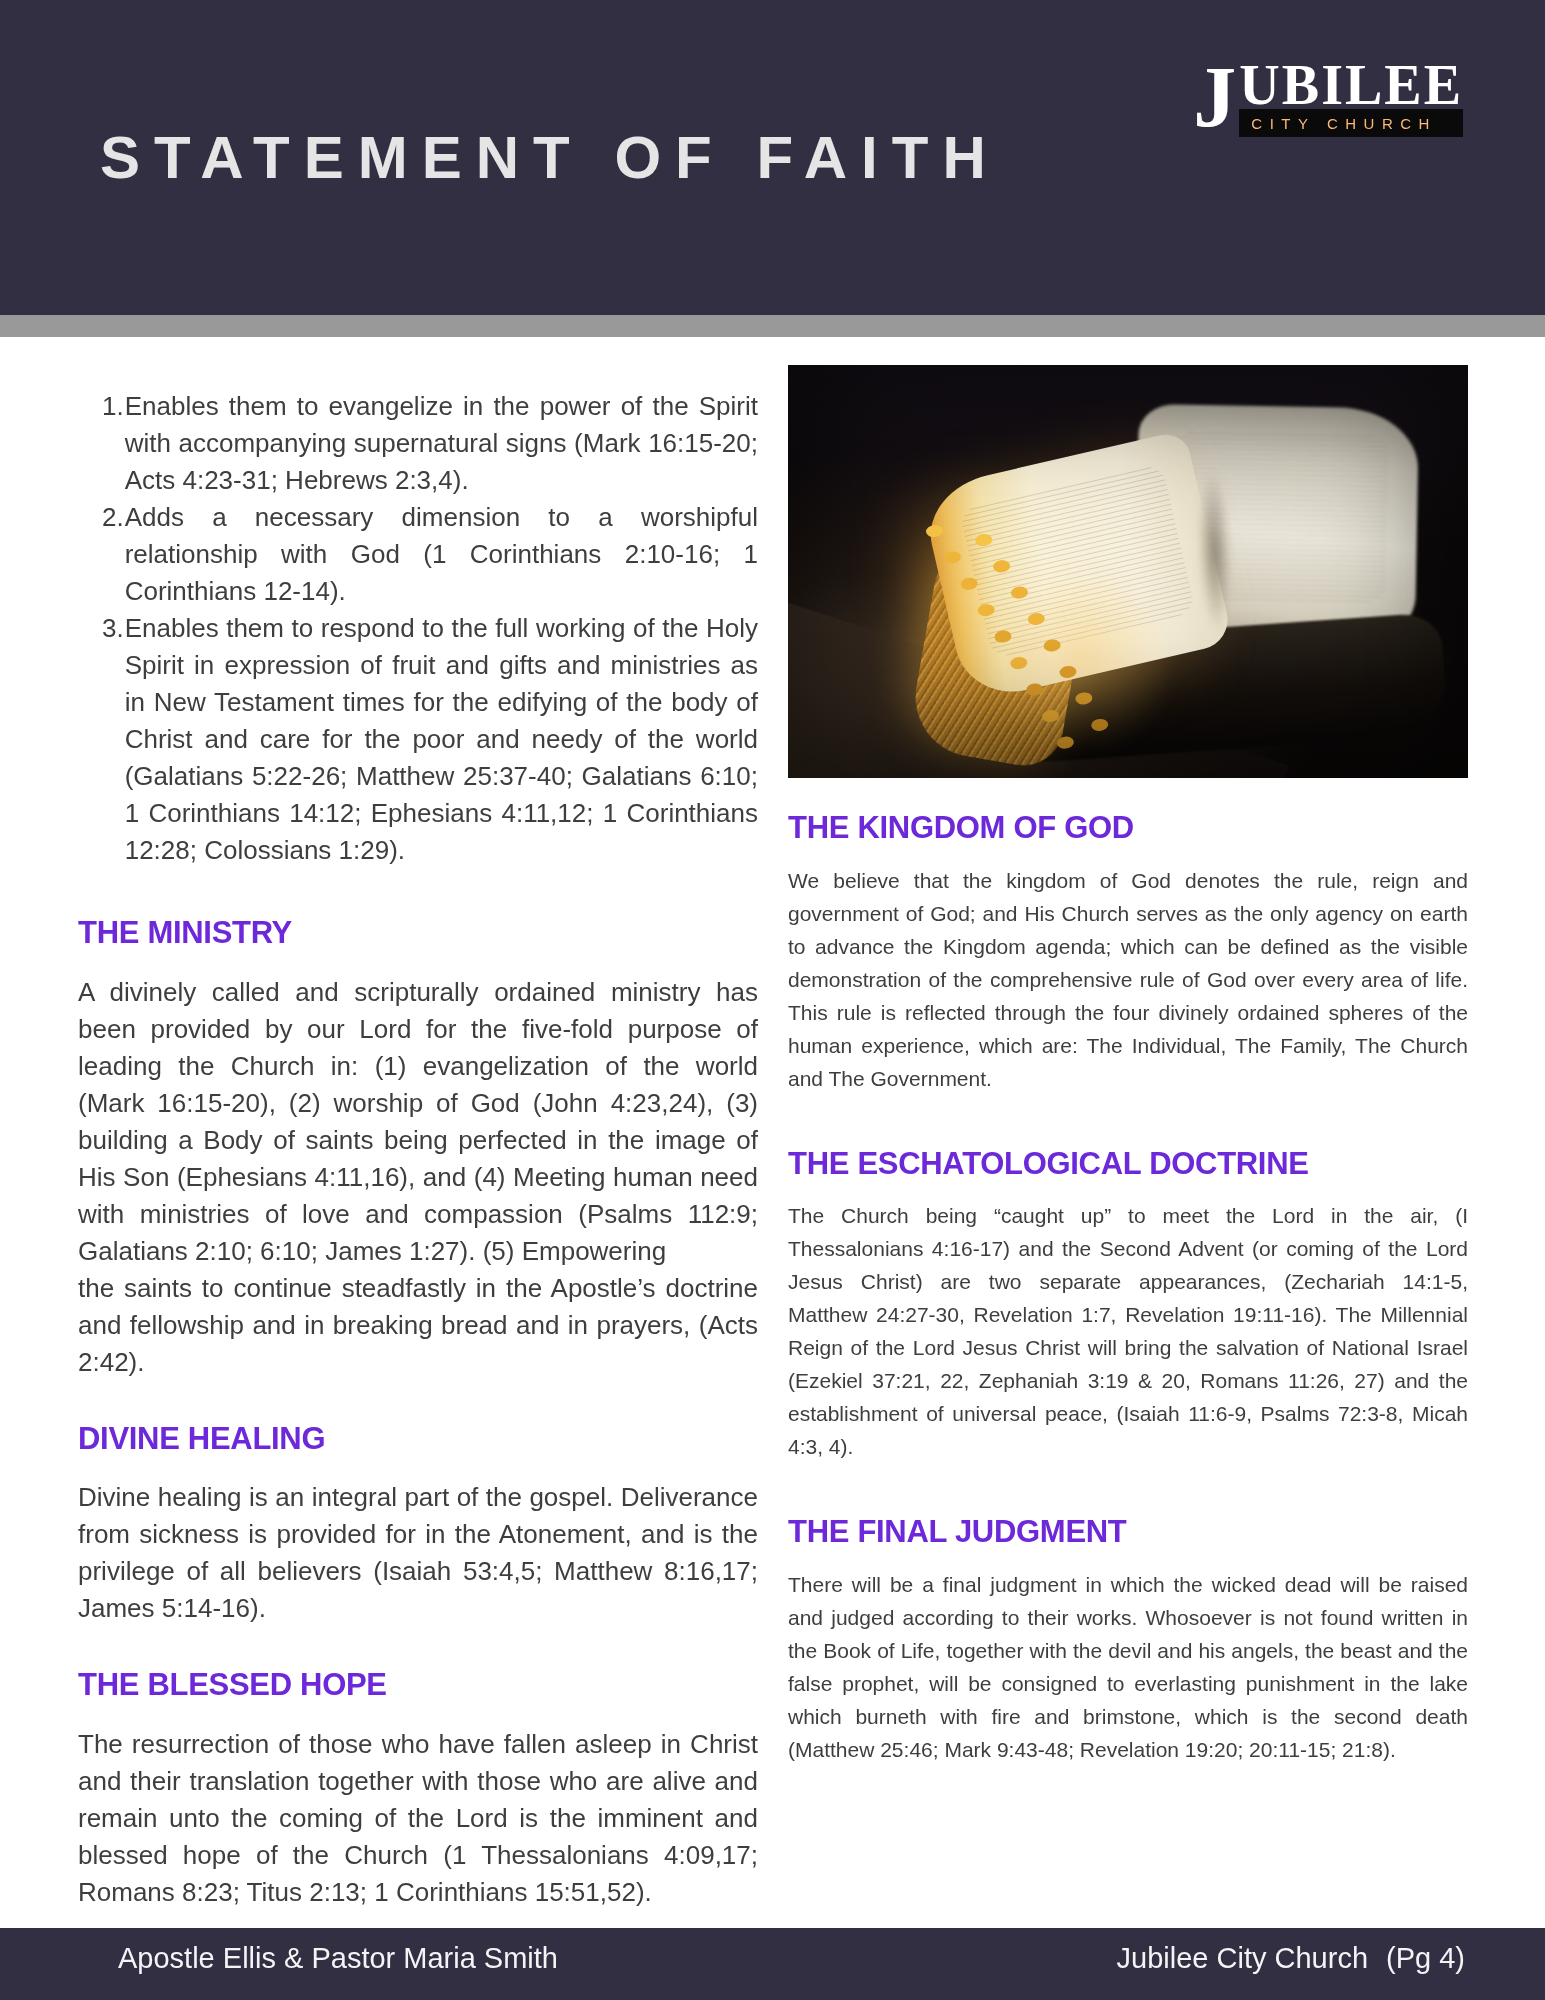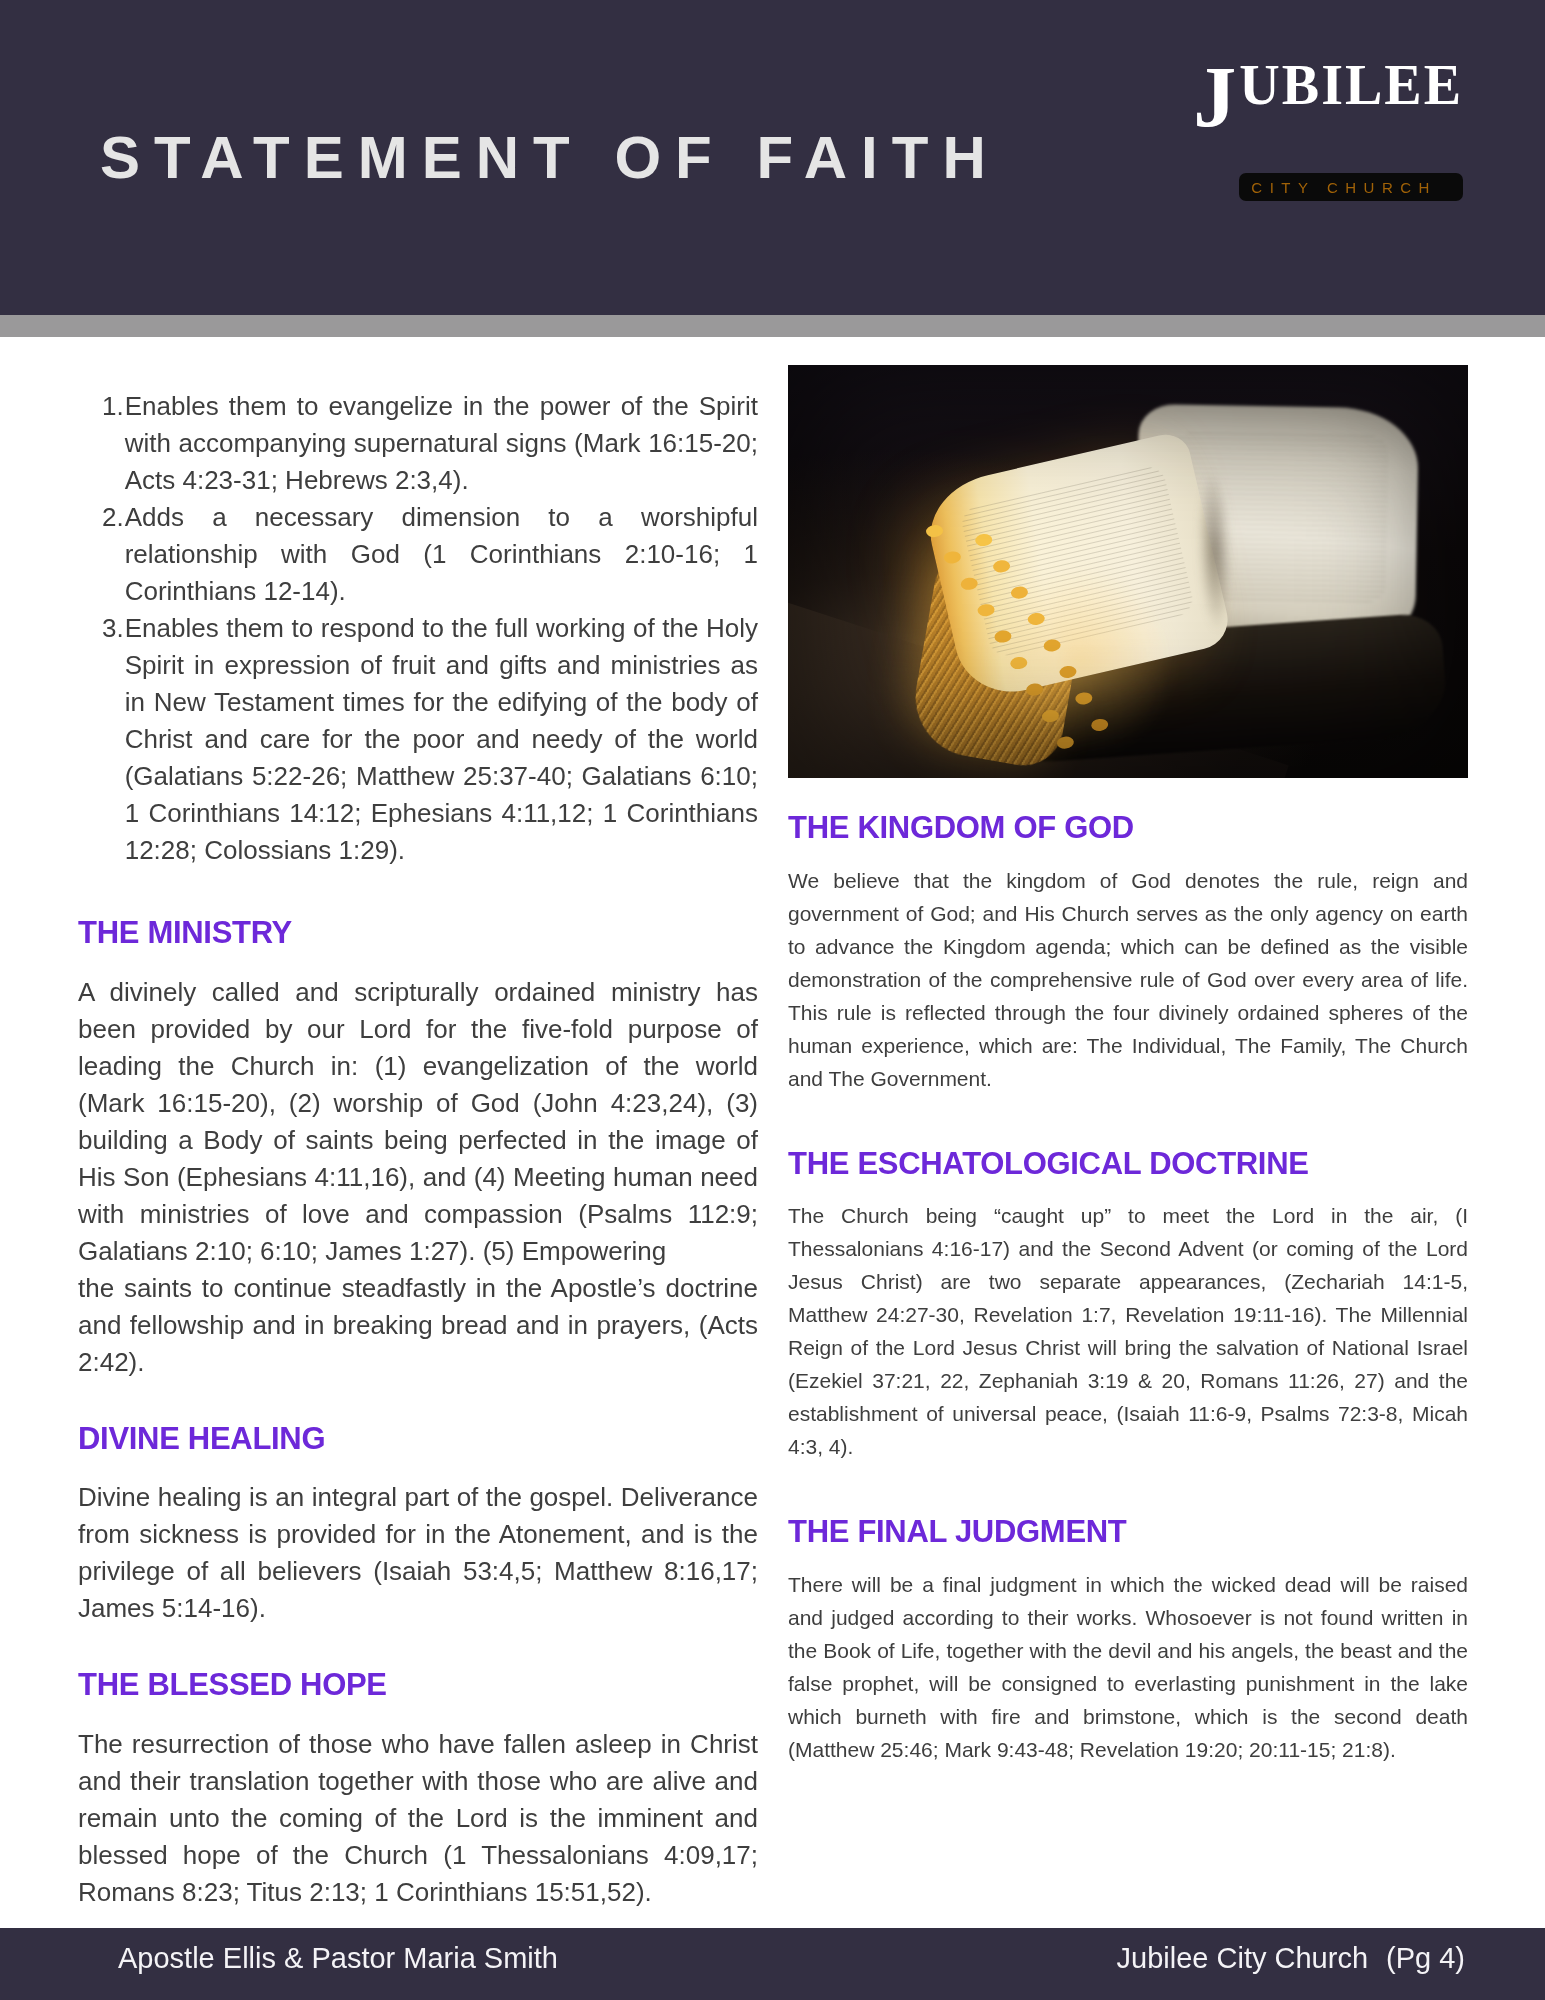--- a/index.html
+++ b/index.html
@@ -9,25 +9,25 @@
   }
   
   .masthead{position:relative;width:100%;height:315px;background:#332F42;}
   .title{
     position:absolute;left:100px;top:128px;margin:0;
     color:#e5e5e5;font-weight:700;font-size:60px;line-height:1;
     letter-spacing:14px;white-space:nowrap;
   }
   .logo{position:absolute;top:62px;right:82px;display:flex;align-items:flex-start;color:#ffffff;}
   .logo-j{font:bold 86px/0.78 "Liberation Serif",serif;position:relative;top:2px;margin-right:3px;z-index:2;}
-  .logo-right{display:flex;flex-direction:column;gap:44px;}
+  .logo-right{display:flex;flex-direction:column;}
   .logo-word{font:bold 56px/0.84 "Liberation Serif",serif;letter-spacing:2px;}
   .logo-bar{
-    background:#0a0a0a;color:#a16207;font-size:15px;line-height:1;
-    letter-spacing:7.5px;padding:7px 8px 6px 12px;margin-top:20px;white-space:nowrap;border-radius:7px;
+    background:#0a0a0a;color:#fdba74;font-size:15px;line-height:1;
+    letter-spacing:7.5px;padding:7px 8px 6px 12px;margin-top:0;white-space:nowrap;
   }
   
   .divider{width:100%;height:22px;background:#9A999A;}
   
   .content{display:flex;gap:30px;padding:51px 78px 0 78px;align-items:flex-start;}
   .col{flex:0 0 680px;width:680px;}
   .col-right{margin-top:-23px;}
   .num-list{margin:0 0 0 24px;padding:0;list-style:none;}
   .list-item{display:flex;font-size:26px;line-height:37px;color:#3E3E3E;}
   .num{flex:0 0 auto;margin-right:1px;}

